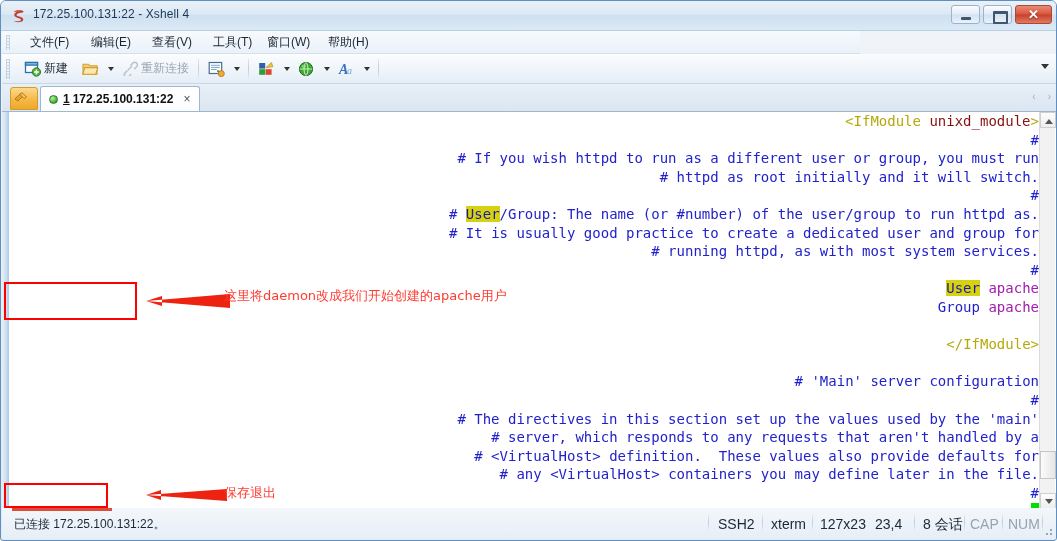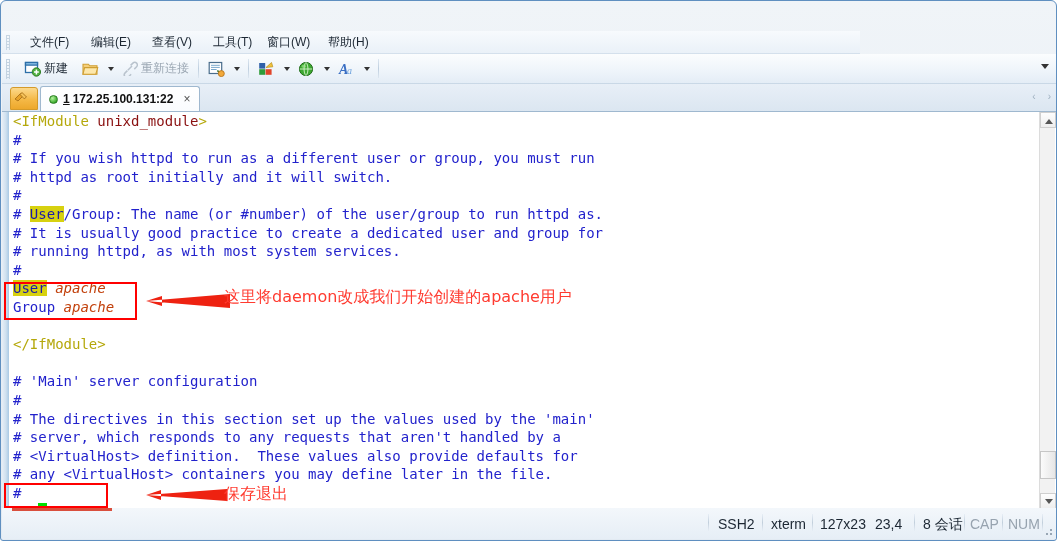--- a/index.html
+++ b/index.html
@@ -152,40 +152,41 @@
   }
   .tabs-nav span { font-size: 10px; color:#9fb0c0; }
 
   
   .term-wrap {
     position: absolute; left: 1px; top: 111px;
     width: 1055px; height: 397px;
     background: #ffffff;
     box-sizing: border-box;
     border-bottom: 1px solid #b8cfe4;
+    text-align: right;
   }
   .term-leftstrip {
     position:absolute; left:0; top:0; width: 7px; height: 100%;
     background: linear-gradient(to right, #e7eef6, #cfe0ef 55%, #a9c9e4);
   }
   .term {
     position:absolute; left: 7px; top: 0;
     width: 1030px; height: 397px;
     background:#fff; overflow:hidden;
     font-family: "DejaVu Sans Mono", "Liberation Mono", monospace;
     font-size: 14px;
     line-height: 18.6px;
     white-space: pre;
   }
   .term .row { padding-left: 4px; height: 18.6px; }
   .c-tag   { color:#b5a80b; }
   .c-str   { color:#8a1010; }
   .c-cmt   { color:#2222cc; }
   .c-key   { color:#2222cc; }
-  .c-txt   { color:#c2410c;font-style:italic; }
+  .c-txt   { color:#a21caf; }
   .hl      { background:#d7d110; color:#1a1aaa; }
   .cursor  { background:#00e000; color:#00e000; }
 
   
   .vscroll {
     position:absolute; right: 2px; top: 0; width: 16px; height: 397px;
     background:#f2f2f2; border-left:1px solid #dcdcdc; box-sizing:border-box;
   }
   .vs-btn {
     position:absolute; left:0; width:16px; height:16px;
@@ -201,21 +202,21 @@
     position:absolute; left:0; bottom: 30px; width:16px; height:28px;
     background: linear-gradient(to right,#fbfbfb,#e6e6e6);
     border:1px solid #c6c6c6; box-sizing:border-box;
   }
 
   
   .anno-box {
     position:absolute; border: 2px solid #ff0000; box-sizing:border-box;
   }
   .anno-text {
-    position:absolute; color:#ff3b30; font-size:16px; white-space:nowrap;
+    position:absolute; color:#ff3b30; font-size:13px; white-space:nowrap;
     font-family: "DejaVu Sans", sans-serif;
   }
   .anno-arrow { position:absolute; }
 
   
   .statusbar {
     position:absolute; left:1px; bottom:1px;
     width:1055px; height: 31px;
     background: linear-gradient(to bottom, #f3f7fb, #e6eef6);
     box-sizing:border-box;
@@ -240,20 +241,37 @@
       radial-gradient(circle 1px at 8px 8px, #98a6b4 99%, transparent),
       radial-gradient(circle 1px at 4px 8px, #98a6b4 99%, transparent),
       radial-gradient(circle 1px at 8px 4px, #98a6b4 99%, transparent);
   }
 </style>
 </head>
 <body>
 
 <div id="app">
 
+  <div class="titlebar">
+    <svg class="title-icon" viewBox="0 0 16 16">
+      <path d="M3 4 C3 2, 12 1.5, 12.5 3.5 C12.8 5, 9 4.5, 7 5.5 C4.5 6.8, 5.5 8, 8 8.5 C11 9.2, 13 10.5, 12 12.5 C11 14.5, 4 15, 3 12.8 C4.5 13.8, 10 13.5, 10 11.8 C10 10.4, 6 10, 4.5 8.8 C2.5 7.2, 3 5, 6 4.2 C4.7 4, 3.6 4, 3 4 Z" fill="#c0392b"></path>
+      <path d="M3 4 C4 3.3, 7 3, 9 3.2" stroke="#e06c5a" stroke-width="0.8" fill="none"></path>
+    </svg>
+    <div class="title-text">172.25.100.131:22 - Xshell 4</div>
+
+    <div class="wctl min">
+        <span class="glyph"></span>
+      </div>
+    <div class="wctl max">
+        <span class="glyph"></span>
+      </div>
+    <div class="wctl close">
+      <span class="glyph">✕</span>
+    </div>
+  </div>
 
   <div class="menubar">
     <div class="menu-grip"></div>
     <div class="menu-item" style="left:22px">文件(F)</div>
     <div class="menu-item" style="left:83px">编辑(E)</div>
     <div class="menu-item" style="left:144px">查看(V)</div>
     <div class="menu-item" style="left:205px">工具(T)</div>
     <div class="menu-item" style="left:259px">窗口(W)</div>
     <div class="menu-item" style="left:320px">帮助(H)</div>
   </div>
@@ -387,20 +405,21 @@
 
     <div class="anno-box" style="left:2px; top:371px; width:104px; height:25px;"></div>
     <svg class="anno-arrow" style="left:132px; top:374px;" width="95" height="20" viewBox="0 0 95 20">
       <path d="M93 3 L12 9 L27 4 L27 14 L12 9 L93 15 Z" fill="#ee2211"></path>
     </svg>
     <div class="anno-text" style="left:222px; top:372px;">保存退出</div>
   </div>
 
   <div class="statusbar">
     <div class="sb-accent"></div>
+    <div class="sb-text">已连接 172.25.100.131:22。</div>
 
     <div class="sb-div" style="left:706px"></div>
     <div class="sb-cell" style="left:716px">SSH2</div>
     <div class="sb-div" style="left:760px"></div>
     <div class="sb-cell" style="left:769px">xterm</div>
     <div class="sb-div" style="left:810px"></div>
     <div class="sb-cell" style="left:818px">127x23</div>
     <div class="sb-cell" style="left:873px">23,4</div>
     <div class="sb-div" style="left:912px"></div>
     <div class="sb-cell" style="left:921px">8 会话</div>

